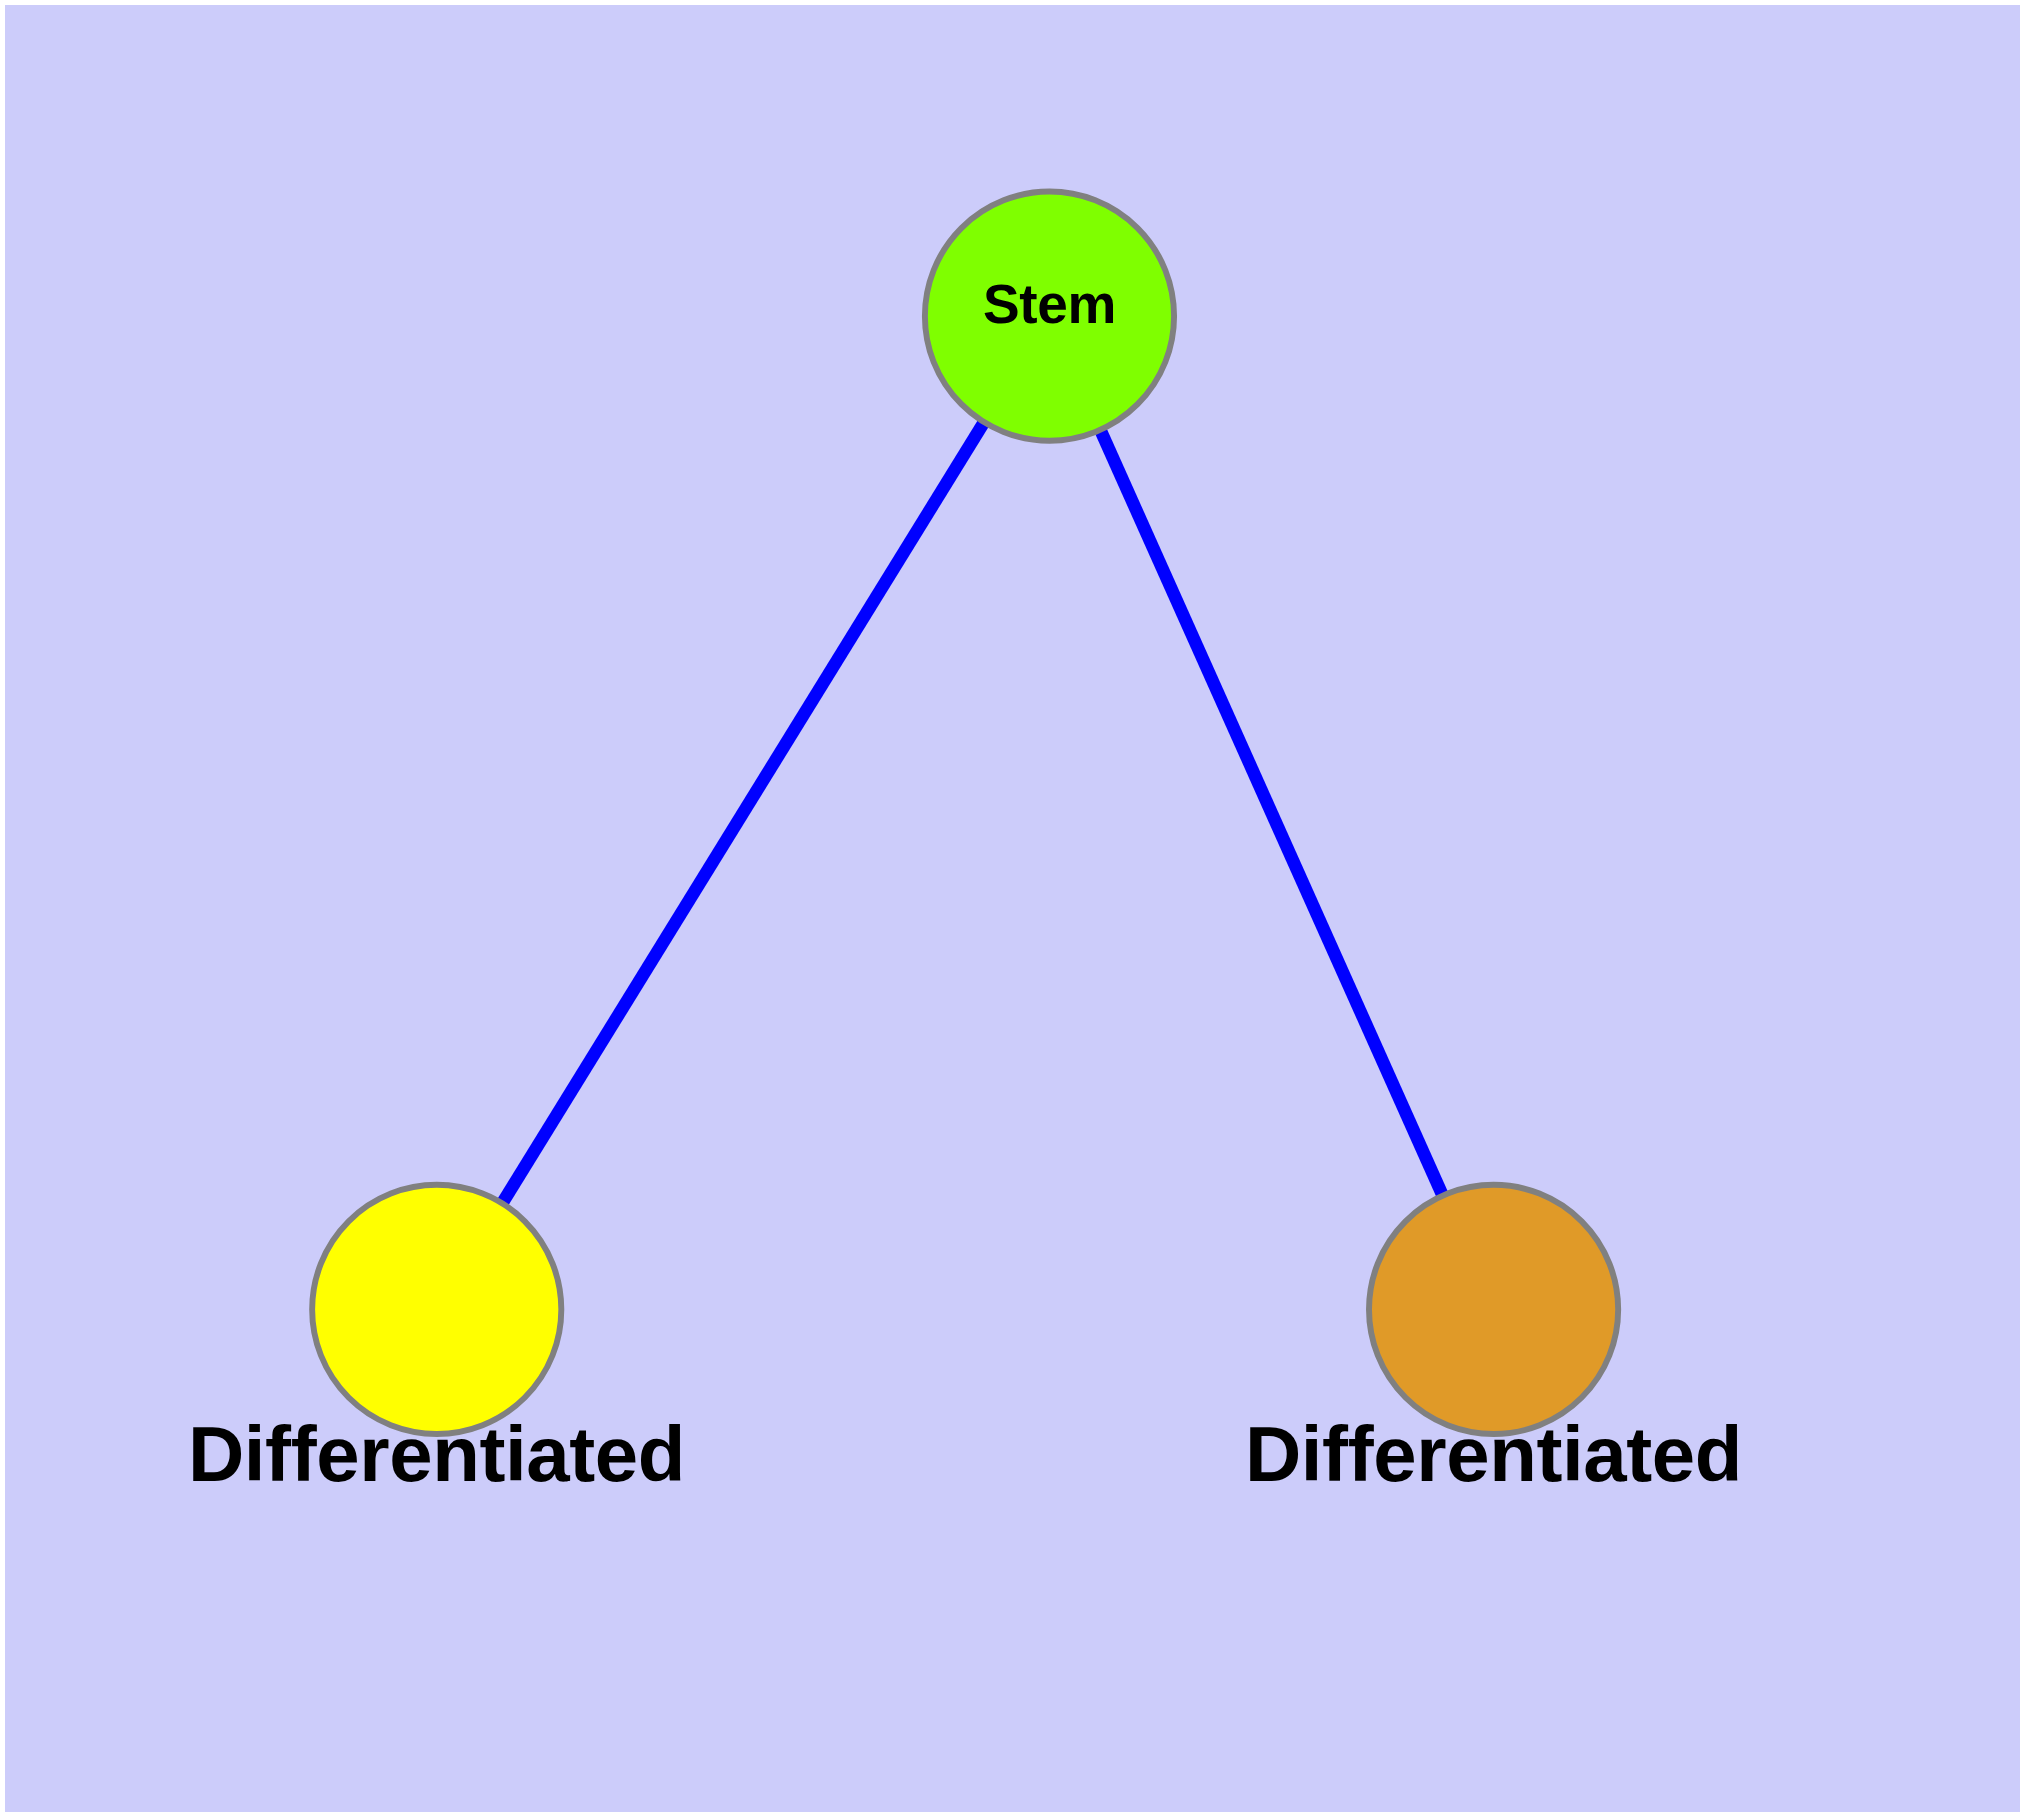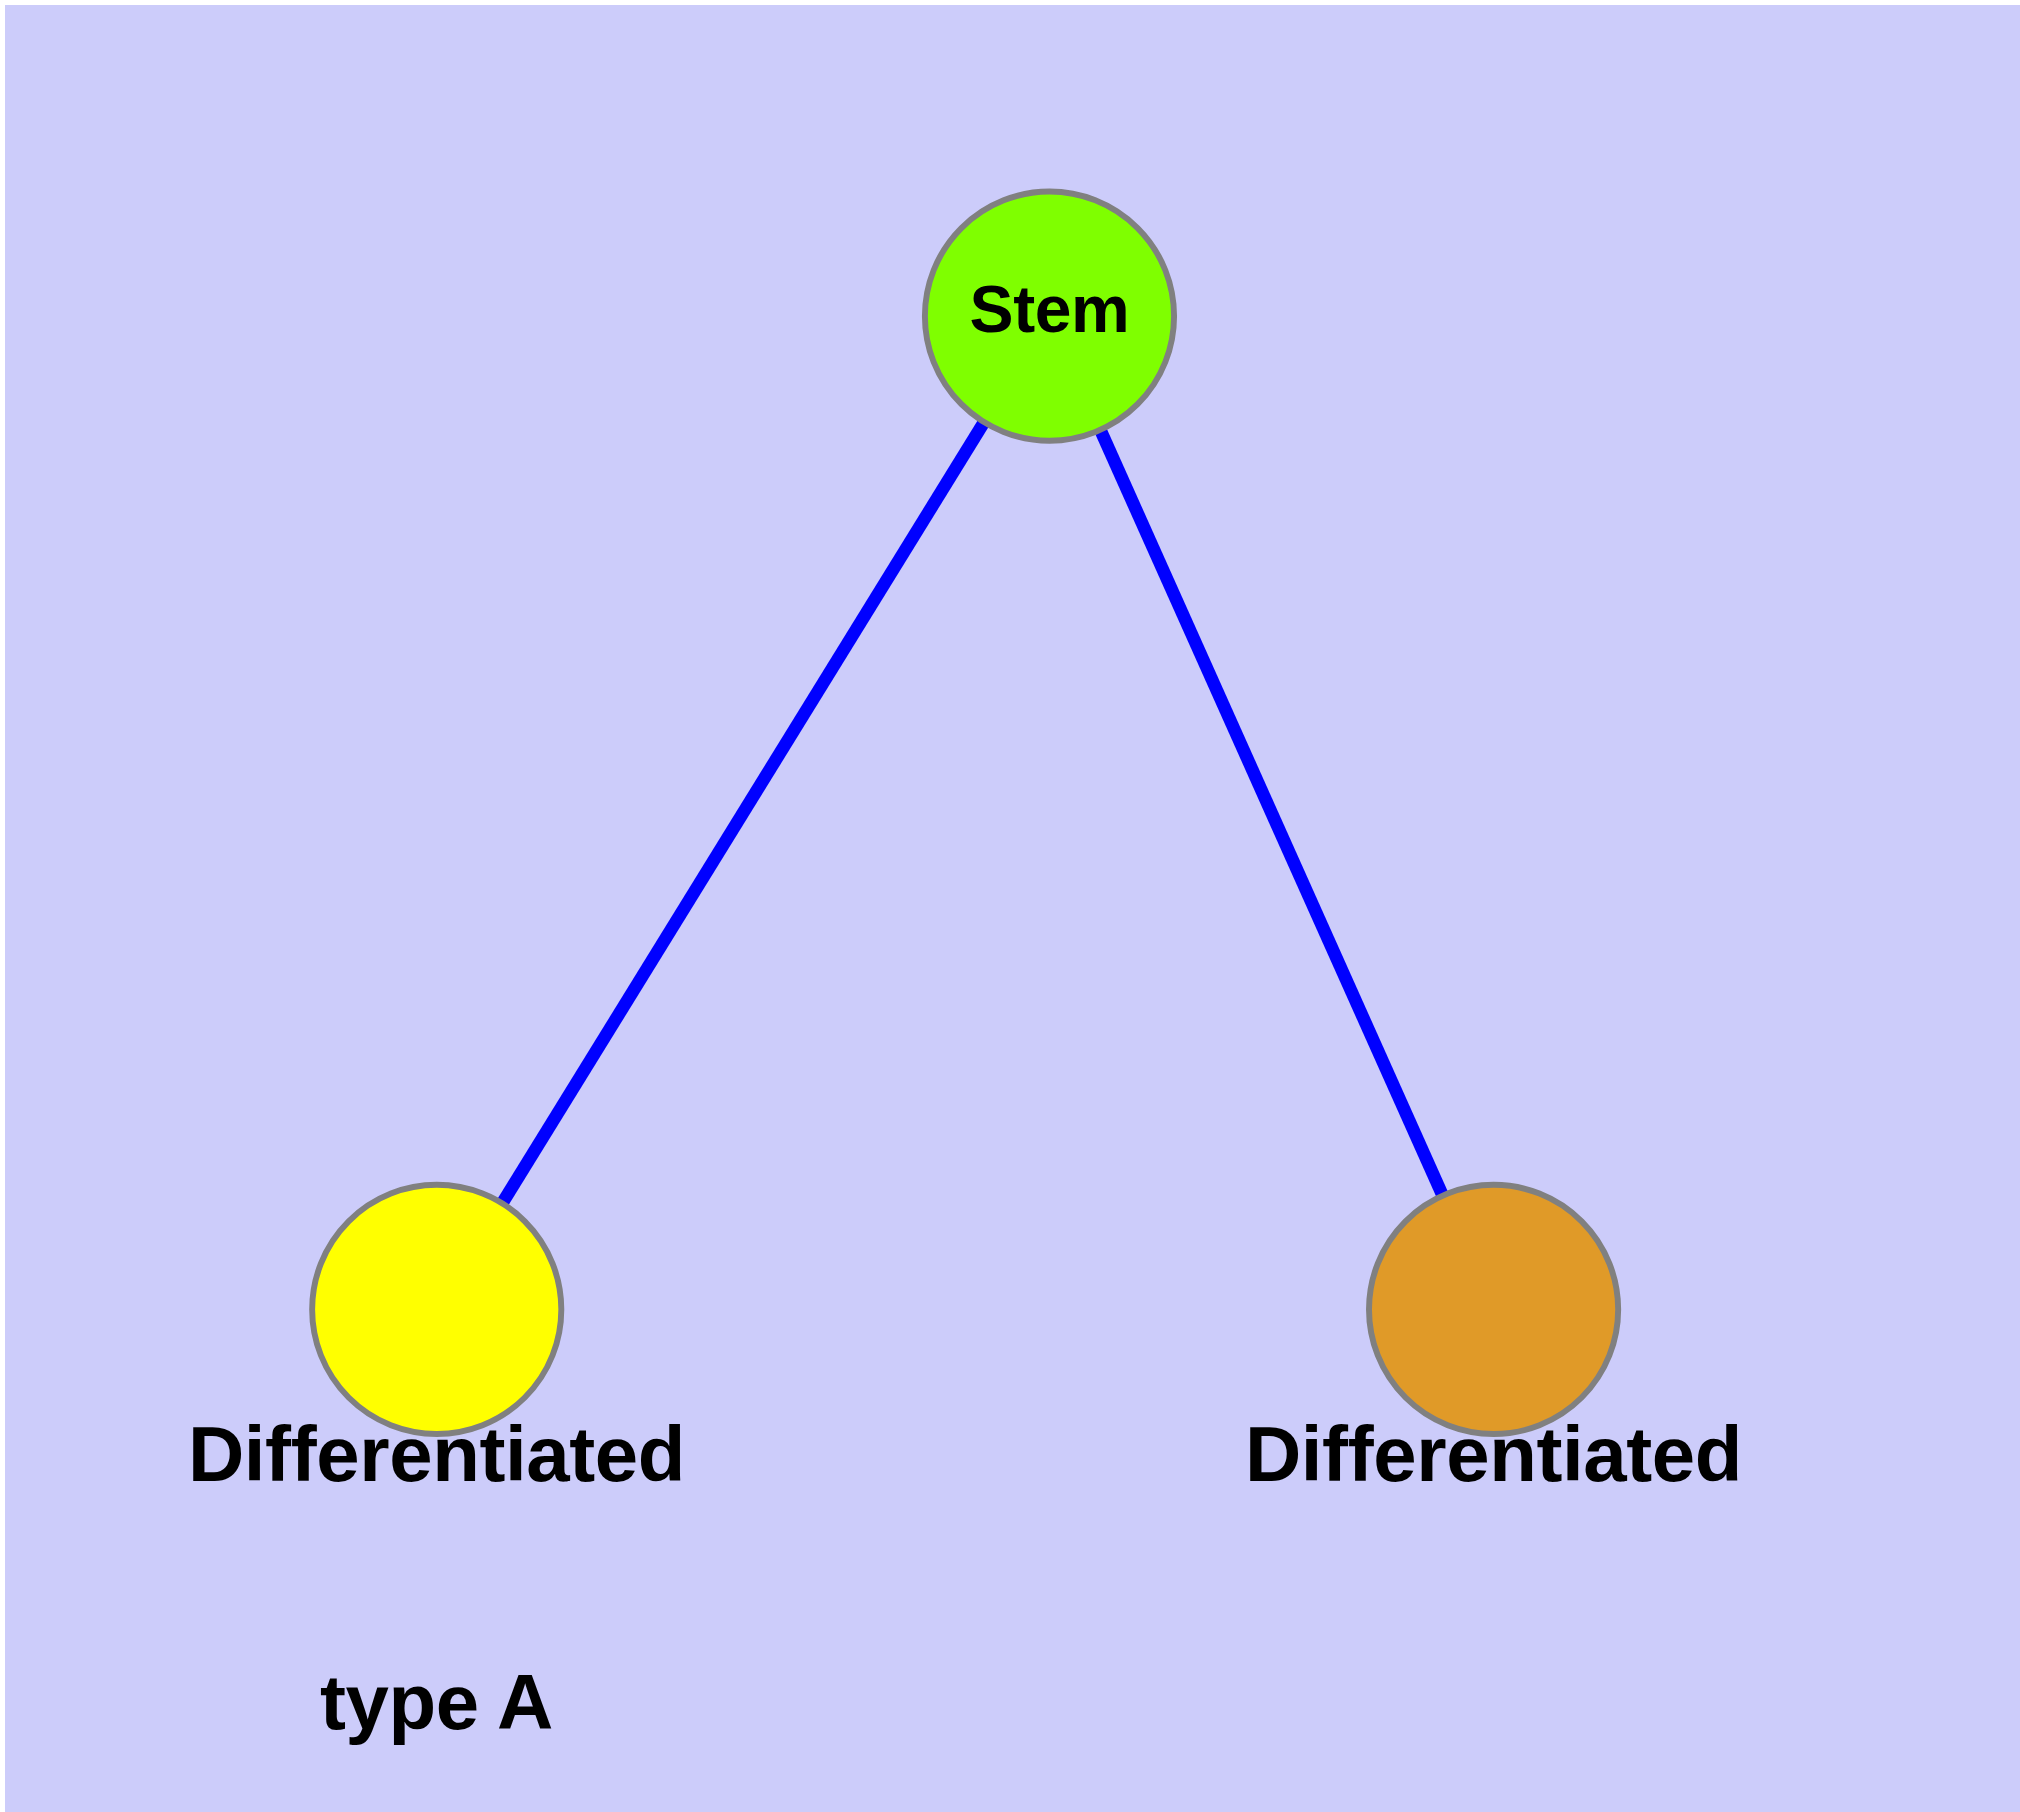--- a/index.html
+++ b/index.html
@@ -34,21 +34,21 @@
     position: absolute;
     text-align: center;
     font-weight: bold;
     color: #000000;
     line-height: 1.06;
     white-space: pre;
     letter-spacing: -0.4px;
     pointer-events: none;
   }
   #label-stem {
-    font-size: 66px;
+    font-size: 55px;
     width: 509px;
   }
   #label-diff-a, #label-diff-b {
     font-size: 78px;
     width: 763px;
   }
 </style>
 </head>
 <body>
 
@@ -65,21 +65,20 @@
       <circle cx="515" cy="1545" r="147" fill="#ffff00" stroke="#808080" stroke-width="7"></circle>
       <circle cx="1762" cy="1545" r="147" fill="#e09a28" stroke="#808080" stroke-width="7"></circle>
       <circle cx="1238" cy="373" r="147" fill="#7fff00" stroke="#808080" stroke-width="7"></circle>
     </g>
   </svg>
 
   <div class="node-label" id="label-stem" style="left:795px; top:275px;">Stem</div>
 
   <div class="node-label" id="label-diff-a" style="left:55px; top:1248px;">
     <div>Differentiated</div>
-    <div>type A</div>
   </div>
 
   <div class="node-label" id="label-diff-b" style="left:1112px; top:1248px;">
     <div>Differentiated</div>
   </div>
 
 </div>
 
 
 </body></html>

